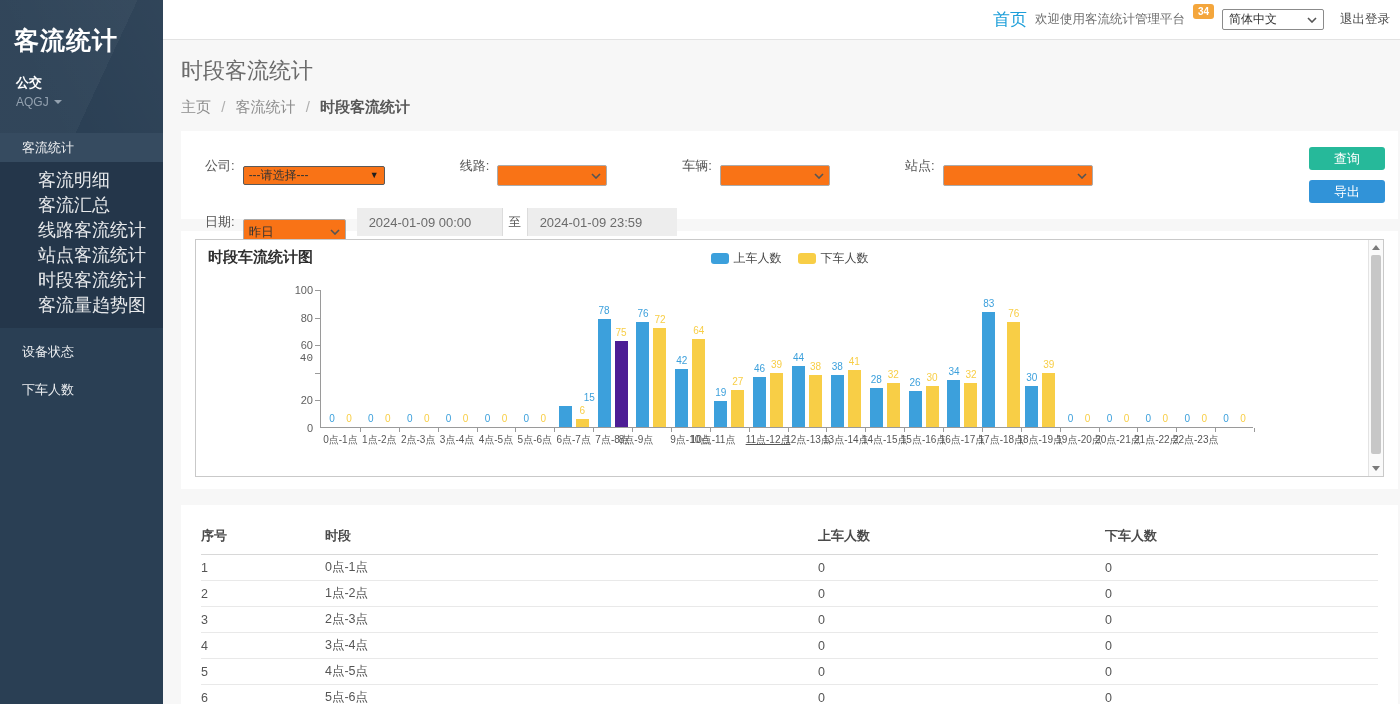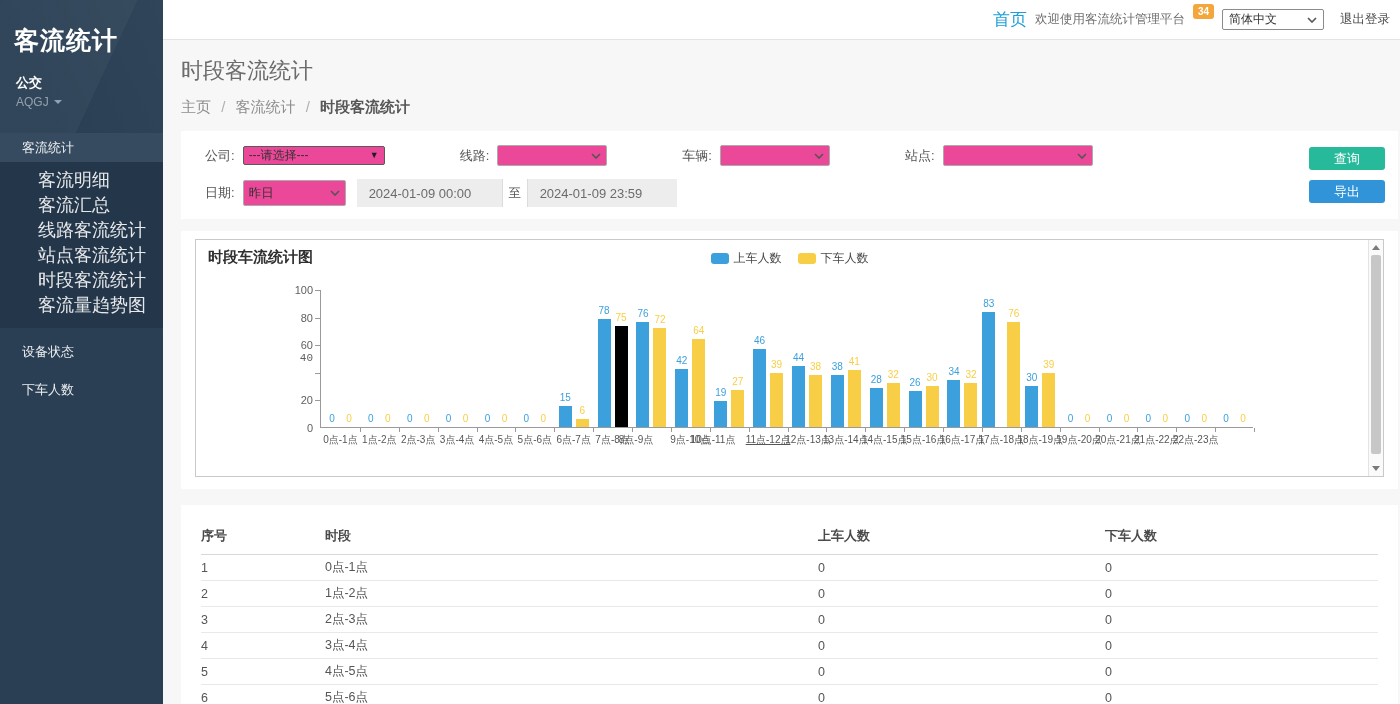--- a/index.html
+++ b/index.html
@@ -43,22 +43,22 @@
 
   .card { background:#FFFFFF; margin:0 2px 0 0; }
 
   
   .filter-card { margin-top:14px; height:88px; padding:14px 24px; position:relative; }
   .frow { display:flex; align-items:center; }
   .frow + .frow { margin-top:13px; }
   .fgroup { display:flex; align-items:center; }
   .fgroup + .fgroup { margin-left:75px; }
   .flabel { font-size:13px; color:#555555; margin-right:8px; white-space:nowrap; }
-  .sel { background:#ec4899; border:1px solid #ABABAB; height:21px; display:flex; align-items:center;
-    justify-content:space-between; padding:0 5px; font-size:12px; color:#333; cursor:pointer; border-radius:2px; }
+  .sel { background:#f97316; border:1px solid #ABABAB; height:21px; display:flex; align-items:center;
+    justify-content:space-between; padding:0 5px; font-size:12px; color:#333; cursor:pointer; border-radius:2px;margin-top:20px; }
   .sel.company { width:142px; height:19px; border-color:#5A5A5A; }
   .sel.line, .sel.vehicle { width:110px; }
   .sel.station { width:150px; }
   .sel.datepreset { width:103px; height:26px; font-size:12.5px; }
   .tri { color:#1F1F1F; font-size:9px; line-height:1; }
   .chev { stroke:#555; stroke-width:1.6; fill:none; }
   .dateinput { height:28px; background:#EDEDED; color:#6B6B6B; font-size:13px;
     display:flex; align-items:center; padding:0 12px; cursor:pointer; }
   .date-start { width:145px; margin-left:11px; }
   .date-end { width:149px; }
@@ -283,33 +283,33 @@
                 <span class="bar-val" style="color: rgb(60, 160, 220);">0</span>
               </div>
               <div class="bar" style="height: 0px; background: rgb(248, 206, 70);">
                 <span class="bar-val" style="color: rgb(248, 206, 70);">0</span>
               </div>
             </div>
             <div class="xtick" style="left: 233.25px;"></div>
             <div class="xlab" style="left: 213.812px;">5点-6点</div>
             <div class="bar-group" style="left: 233.25px; width: 38.875px;">
               <div class="bar" style="height: 20.7px; background: rgb(60, 160, 220);">
-                <span class="bar-val" style="color: rgb(60, 160, 220);">15</span>
+                <span class="bar-val" style="color: rgb(60, 160, 220); margin-left: 24px;">15</span>
               </div>
               <div class="bar" style="height: 8.28px; background: rgb(248, 206, 70);">
                 <span class="bar-val" style="color: rgb(248, 206, 70);">6</span>
               </div>
             </div>
             <div class="xtick" style="left: 272.125px;"></div>
             <div class="xlab" style="left: 252.688px;">6点-7点</div>
             <div class="bar-group" style="left: 272.125px; width: 38.875px;">
               <div class="bar" style="height: 107.64px; background: rgb(60, 160, 220);">
                 <span class="bar-val" style="color: rgb(60, 160, 220);">78</span>
               </div>
-              <div class="bar" style="height: 101px; background: #000000;">
+              <div class="bar" style="height: 86px; background: #4c1d95;">
                 <span class="bar-val" style="color: rgb(248, 206, 70);">75</span>
               </div>
             </div>
             <div class="xtick" style="left: 311px;"></div>
             <div class="xlab" style="left: 291.562px;">7点-8点</div>
             <div class="bar-group" style="left: 311px; width: 38.875px;">
               <div class="bar" style="height: 104.88px; background: rgb(60, 160, 220);">
                 <span class="bar-val" style="color: rgb(60, 160, 220);">76</span>
               </div>
               <div class="bar" style="height: 99.36px; background: rgb(248, 206, 70);">
@@ -332,21 +332,21 @@
               <div class="bar" style="height: 26.22px; background: rgb(60, 160, 220);">
                 <span class="bar-val" style="color: rgb(60, 160, 220);">19</span>
               </div>
               <div class="bar" style="height: 37.26px; background: rgb(248, 206, 70);">
                 <span class="bar-val" style="color: rgb(248, 206, 70);">27</span>
               </div>
             </div>
             <div class="xtick" style="left: 427.625px;"></div>
             <div class="xlab" style="left: 392px;">10点-11点</div>
             <div class="bar-group" style="left: 427.625px; width: 38.875px;">
-              <div class="bar" style="height: 78px; background: rgb(60, 160, 220);">
+              <div class="bar" style="height: 50px; background: rgb(60, 160, 220);">
                 <span class="bar-val" style="color: rgb(60, 160, 220);">46</span>
               </div>
               <div class="bar" style="height: 53.82px; background: rgb(248, 206, 70);">
                 <span class="bar-val" style="color: rgb(248, 206, 70);">39</span>
               </div>
             </div>
             <div class="xtick" style="left: 466.5px;"></div>
             <div class="xlab" style="left: 447.062px; text-decoration: underline;">11点-12点</div>
             <div class="bar-group" style="left: 466.5px; width: 38.875px;">
               <div class="bar" style="height: 60.72px; background: rgb(60, 160, 220);">

